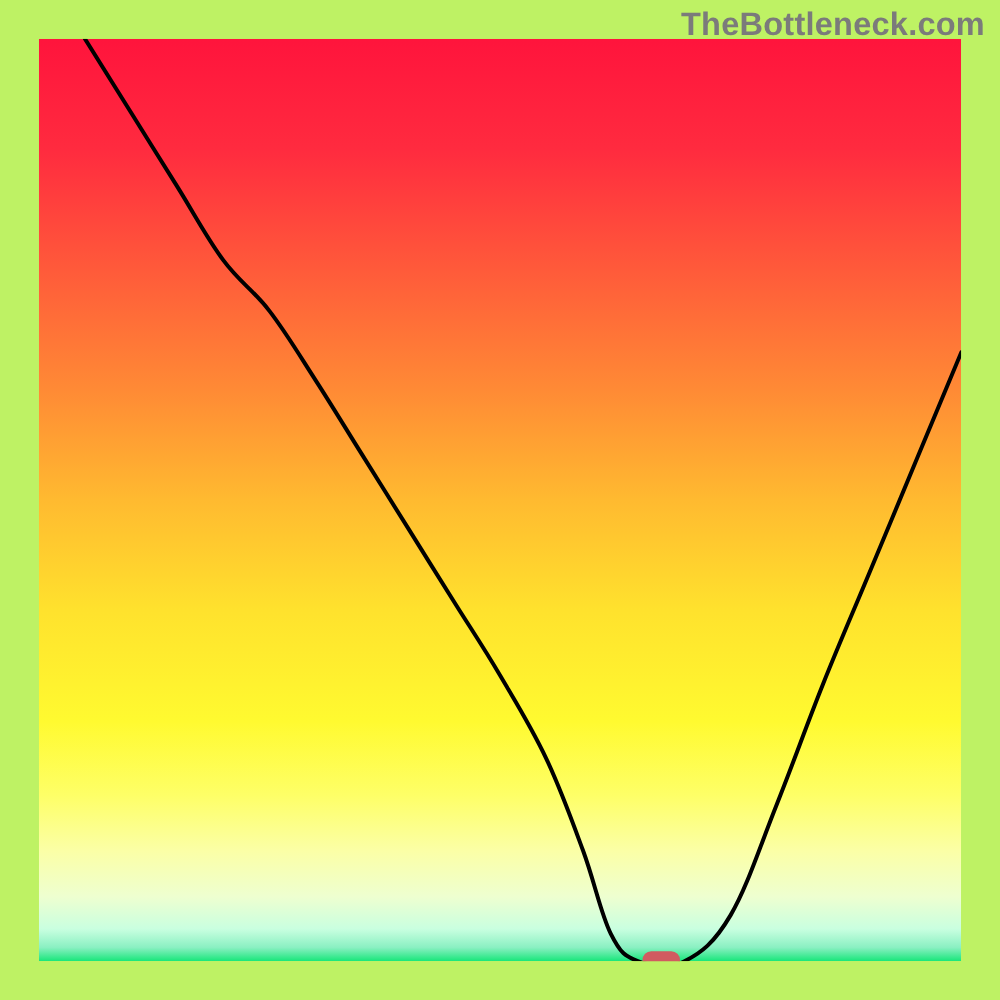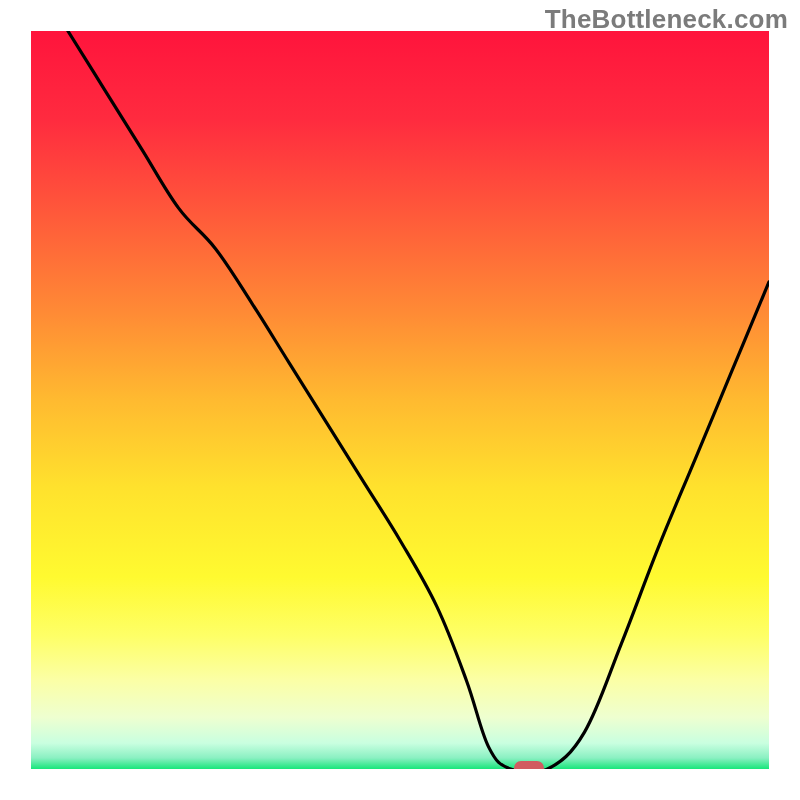--- a/index.html
+++ b/index.html
@@ -9,21 +9,21 @@
     height: 800px;
     overflow: hidden;
     background: #000;
   }
   .frame {
     position: absolute;
     left: 0;
     top: 0;
     width: 800px;
     height: 800px;
-    background: #ffffff;
+    background: #bef264;
   }
   .watermark {
     position: absolute;
     top: 4px;
     right: 12px;
     font-family: Arial, Helvetica, sans-serif;
     font-size: 26px;
     font-weight: bold;
     color: #7b7b7b;
     letter-spacing: 0.2px;

